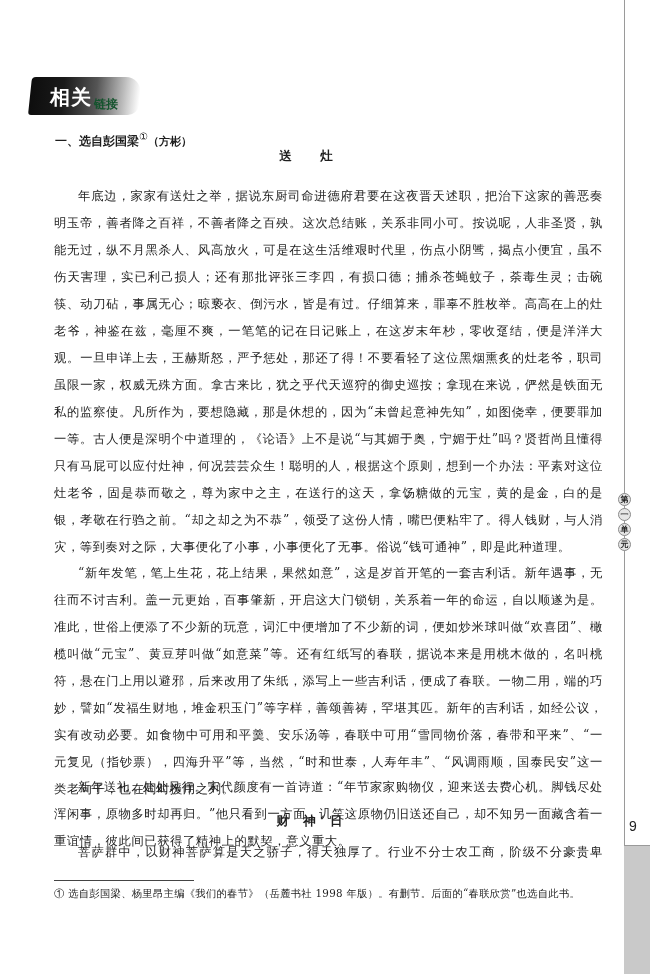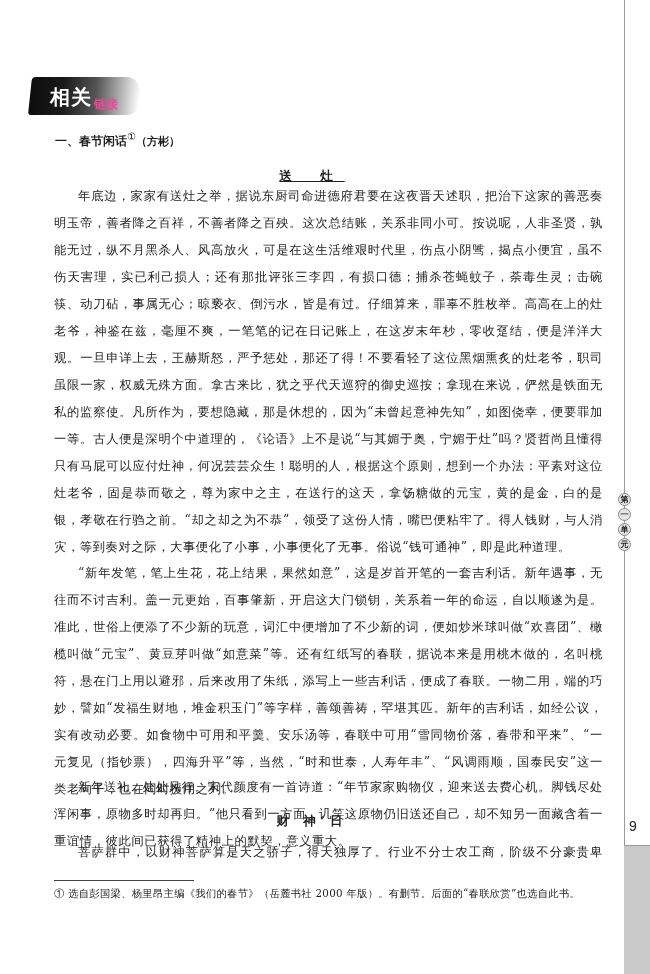--- a/index.html
+++ b/index.html
@@ -14,21 +14,21 @@
   .banner {
     position:absolute; left:30px; top:77px; width:110px; height:38px;
     background: linear-gradient(90deg, #0d0d0d 0%, #1a1a1a 30%, #555 60%, #bdbdbd 85%, rgba(255,255,255,0) 100%);
     border-radius: 4px 16px 10px 3px;
     transform: skewX(-6deg);
   }
   .banner-text {
     position:absolute; left:50px; top:84px; color:#fff; white-space:nowrap;
   }
   .banner-main { font-size:20px; font-weight:bold; letter-spacing:1px; }
-  .banner-sub { font-size:12px; font-weight:bold; color:#ec4899; margin-left:2px; position:relative; top:4px; }
+  .banner-sub { font-size:12px; font-weight:bold; color:#14532d; margin-left:2px; position:relative; top:4px; }
 
   .section-title {
     position:absolute; left:55px; top:131px; font-size:12px; font-weight:bold; white-space:nowrap;
   }
   .section-title .fn { font-size:10px; vertical-align:super; font-weight:normal; }
   .section-title .author { font-weight:bold; font-size:11px; }
 
   .heading {
     position:absolute; left:0; width:624px; text-align:center;
     font-size:12.5px; font-weight:bold; letter-spacing:12px;
@@ -75,37 +75,37 @@
 <body>
 
 <div class="page">
 
   <div class="banner"></div>
   <div class="banner-text">
     <span class="banner-main">相关</span><span class="banner-sub">链接</span>
   </div>
 
   <div class="section-title">
-    <span>一、春节闲话</span><span class="fn">①</span><span class="author">（方彬）</span>
+    <span>一、选自彭国梁</span><span class="fn">①</span><span class="author">（方彬）</span>
   </div>
 
-  <div class="heading" style="top:168px;text-decoration:underline;">送 灶</div>
+  <div class="heading" style="top:148px;">送 灶</div>
   <div class="para" style="top:183px;">年底边，家家有送灶之举，据说东厨司命进德府君要在这夜晋天述职，把治下这家的善恶奏明玉帝，善者降之百祥，不善者降之百殃。这次总结账，关系非同小可。按说呢，人非圣贤，孰能无过，纵不月黑杀人、风高放火，可是在这生活维艰时代里，伤点小阴骘，揭点小便宜，虽不伤天害理，实已利己损人；还有那批评张三李四，有损口德；捕杀苍蝇蚊子，荼毒生灵；击碗筷、动刀砧，事属无心；晾亵衣、倒污水，皆是有过。仔细算来，罪辜不胜枚举。高高在上的灶老爷，神鉴在兹，毫厘不爽，一笔笔的记在日记账上，在这岁末年杪，零收趸结，便是洋洋大观。一旦申详上去，王赫斯怒，严予惩处，那还了得！不要看轻了这位黑烟熏炙的灶老爷，职司虽限一家，权威无殊方面。拿古来比，犹之乎代天巡狩的御史巡按；拿现在来说，俨然是铁面无私的监察使。凡所作为，要想隐藏，那是休想的，因为“未曾起意神先知”，如图侥幸，便要罪加一等。古人便是深明个中道理的，《论语》上不是说“与其媚于奥，宁媚于灶”吗？贤哲尚且懂得只有马屁可以应付灶神，何况芸芸众生！聪明的人，根据这个原则，想到一个办法：平素对这位灶老爷，固是恭而敬之，尊为家中之主，在送行的这天，拿饧糖做的元宝，黄的是金，白的是银，孝敬在行驺之前。“却之却之为不恭”，领受了这份人情，嘴巴便粘牢了。得人钱财，与人消灾，等到奏对之际，大事便化了小事，小事便化了无事。俗说“钱可通神”，即是此种道理。</div>
 
   <div class="para" style="top:560px;">“新年发笔，笔上生花，花上结果，果然如意”，这是岁首开笔的一套吉利话。新年遇事，无往而不讨吉利。盖一元更始，百事肇新，开启这大门锁钥，关系着一年的命运，自以顺遂为是。准此，世俗上便添了不少新的玩意，词汇中便增加了不少新的词，便如炒米球叫做“欢喜团”、橄榄叫做“元宝”、黄豆芽叫做“如意菜”等。还有红纸写的春联，据说本来是用桃木做的，名叫桃符，悬在门上用以避邪，后来改用了朱纸，添写上一些吉利话，便成了春联。一物二用，端的巧妙，譬如“发福生财地，堆金积玉门”等字样，善颂善祷，罕堪其匹。新年的吉利话，如经公议，实有改动必要。如食物中可用和平羹、安乐汤等，春联中可用“雪同物价落，春带和平来”、“一元复见（指钞票），四海升平”等，当然，“时和世泰，人寿年丰”、“风调雨顺，国泰民安”这一类老句子，也在同时援用之列。</div>
   <div class="para" style="top:758px;margin-top:16px;">新年送礼，处处风行。宋代颜度有一首诗道：“年节家家购物仪，迎来送去费心机。脚钱尽处浑闲事，原物多时却再归。”他只看到一方面，讥笑这原物仍旧送还自己，却不知另一面藏含着一重谊情，彼此间已获得了精神上的默契，意义重大。</div>
 
   <div class="heading tight" style="top:813px;text-align:center;">财 神 日</div>
   <div class="para" style="top:839px; height:21px; overflow:hidden;">菩萨群中，以财神菩萨算是天之骄子，得天独厚了。行业不分士农工商，阶级不分豪贵卑贱，哪</div>
 
   <div class="margin-line"></div>
   <div class="unit-tabs">
     <div class="unit-tab">第</div>
     <div class="unit-tab">一</div>
     <div class="unit-tab">单</div>
     <div class="unit-tab">元</div>
   </div>
   <div class="page-number">9</div>
   <div class="gray-block"></div>
 
   <div class="footnote-rule"></div>
-  <div class="footnote">① 选自彭国梁、杨里昂主编《我们的春节》（岳麓书社 2000 年版）。有删节。后面的“春联欣赏”也选自此书。</div>
+  <div class="footnote">① 选自彭国梁、杨里昂主编《我们的春节》（岳麓书社 1998 年版）。有删节。后面的“春联欣赏”也选自此书。</div>
 </div>
 
 </body></html>

